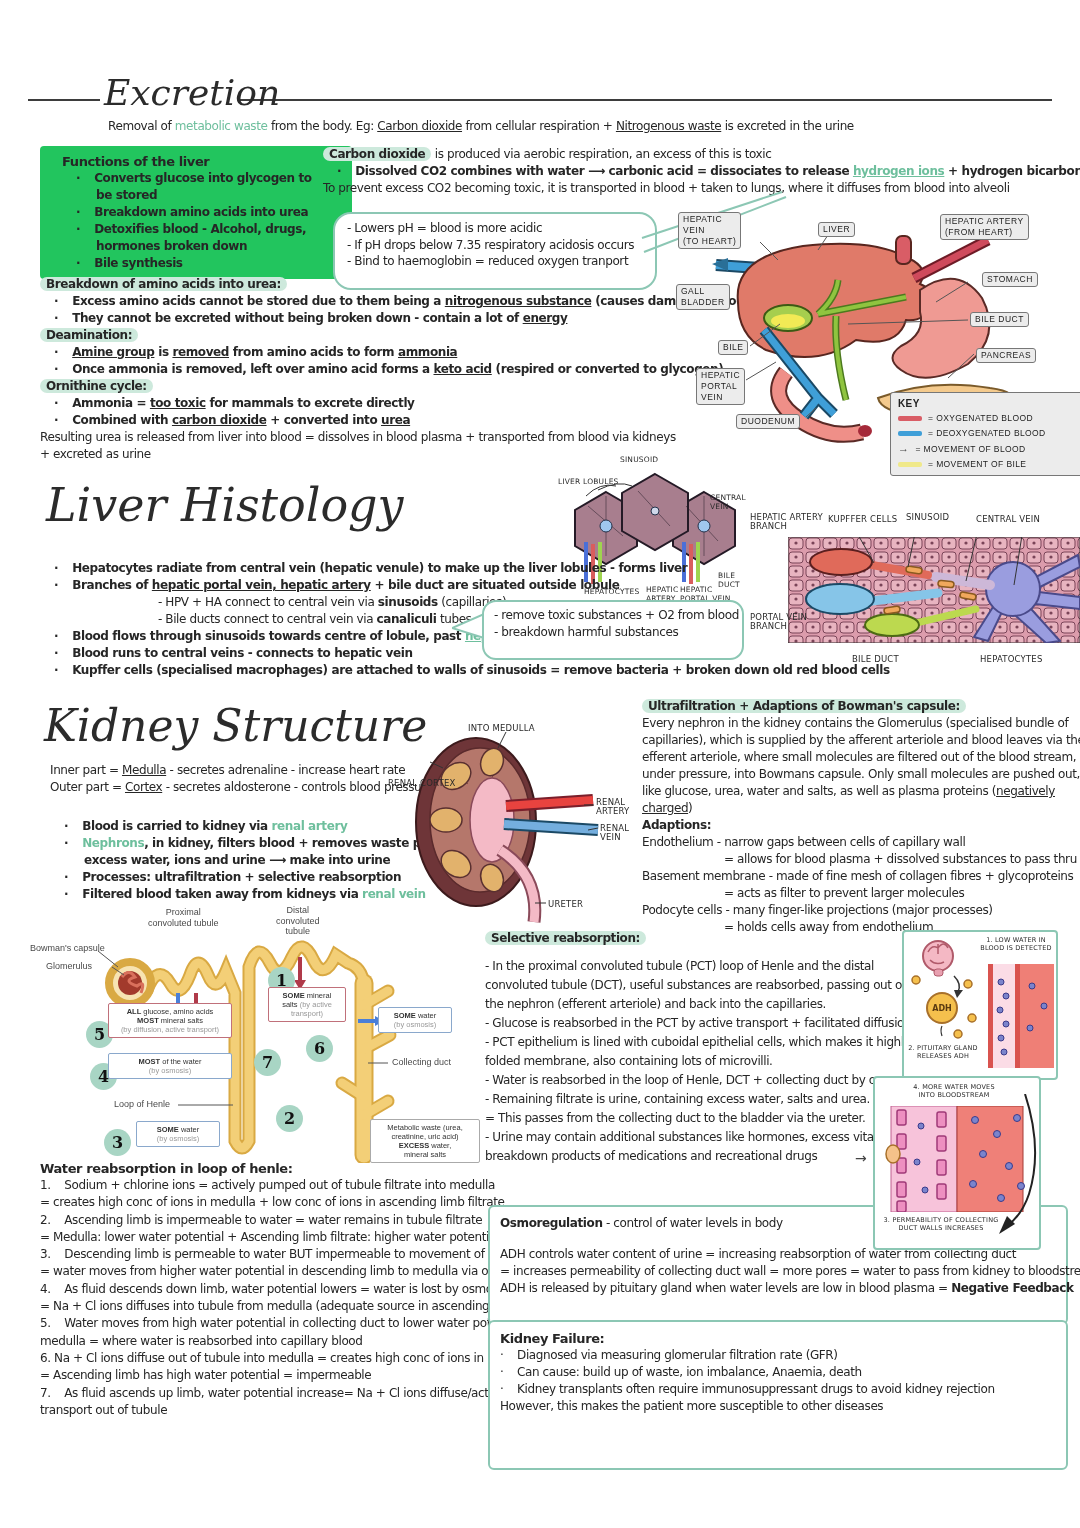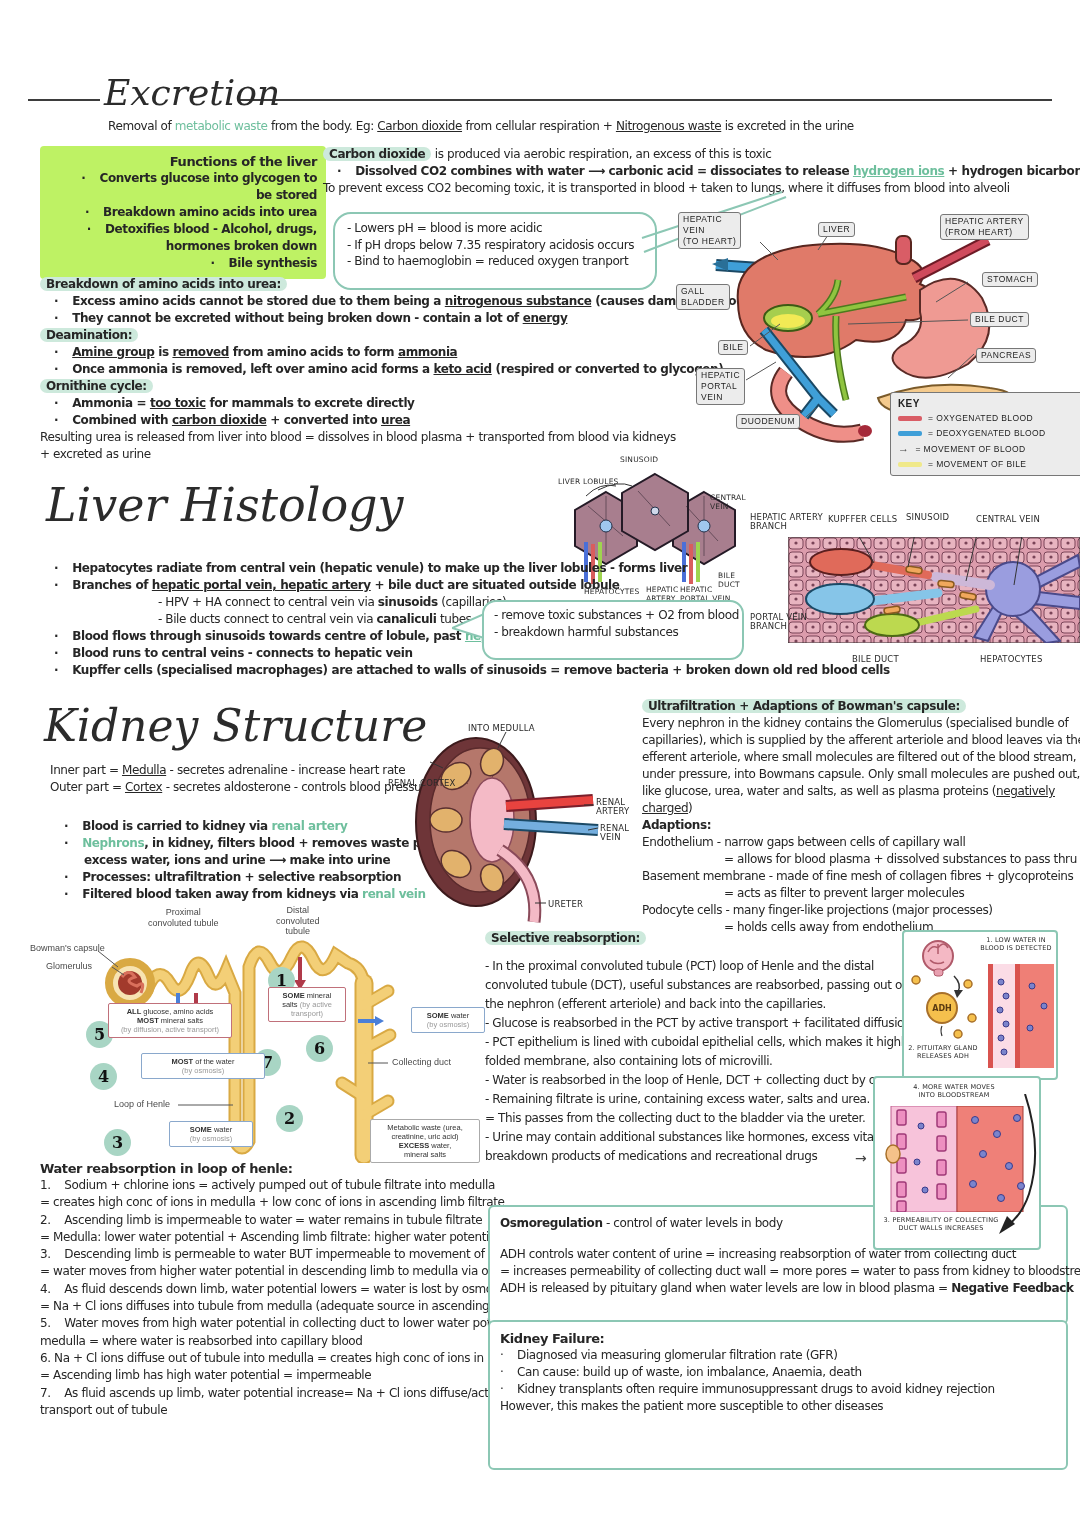--- a/index.html
+++ b/index.html
@@ -7,38 +7,38 @@
         font-family:"DejaVu Sans","Liberation Sans",sans-serif;color:#222;}
   .abs{position:absolute;}
   .t{font-size:12px;letter-spacing:-0.4px;line-height:17px;color:#262626;}
   .nw{white-space:nowrap;}
   .b{font-weight:bold;}
   .g{color:#6ebf9d;}
   .gu{color:#6ebf9d;text-decoration:underline;}
   .pill{background:#cde9dc;border-radius:8px;padding:0 6px;}
   .script{font-family:"DejaVu Serif","Liberation Serif",serif;font-style:italic;font-weight:normal;color:#2b2b2b;}
   .rule{height:2px;background:#3d3d3d;}
-  .greenbox{background:#bef264;border-radius:4px;padding:7px 9px;text-align:right;}
+  .greenbox{background:#22c55e;border-radius:4px;padding:7px 22px;}
   .li{padding-left:34px;text-indent:-20px;font-weight:bold;}
   .li::before{content:"·";margin-right:14px;font-weight:bold;}
   .tealbox{border:2px solid #8cc7b4;border-radius:10px;background:#fff;}
   .lbl{position:absolute;background:#ececec;border:1px solid #777;border-radius:3px;
        font-family:"Liberation Sans",sans-serif;font-size:8.5px;letter-spacing:0.5px;
        padding:1px 4px;white-space:pre-line;line-height:11px;color:#222;}
   .hand{position:absolute;font-size:7.5px;letter-spacing:0.2px;line-height:8.5px;color:#2a2a2a;white-space:pre-line;}
   .plbl{position:absolute;font-family:"Liberation Sans",sans-serif;font-size:9px;color:#4a4a4a;
         line-height:10.5px;white-space:pre-line;text-align:center;}
   .ncir{position:absolute;width:27px;height:27px;border-radius:50%;background:#a8d5c4;
         font-weight:bold;font-size:16px;color:#111;text-align:center;line-height:27px;
         font-family:"DejaVu Serif",serif;}
   .nbox{position:absolute;background:#fff;font-family:"Liberation Sans",sans-serif;
         font-size:7.5px;line-height:9px;text-align:center;padding:3px 2px;border-radius:2px;color:#333;}
   .nbox .dim{color:#999;}
   .bR{border:1px solid #c0707a;}
-  .bB{border:1px solid #8aa8cc;margin-left:33px;}
+  .bB{border:1px solid #8aa8cc;}
   .bG{border:1px solid #aaa;}
   .kchip{display:inline-block;width:24px;height:5px;border-radius:2px;margin-right:6px;vertical-align:middle;}
   .kred{background:#d95d66;}
   .kblue{background:#3f9fd8;}
   .kyellow{background:#f0e98a;}
   .karr{display:inline-block;margin-right:6px;font-size:11px;color:#444;}
   .keyrow{font-family:Liberation Sans, sans-serif;font-size:8.5px;letter-spacing:0.4px;line-height:15px;color:#222;white-space:nowrap;}
   .cap{position:absolute;font-size:6.5px;letter-spacing:0.2px;line-height:8px;text-align:center;color:#2a2a2a;white-space:pre-line;}
   .lines17 > div{line-height:17.3px;white-space:nowrap;}
   .lines19 > div{line-height:19px;white-space:nowrap;}

